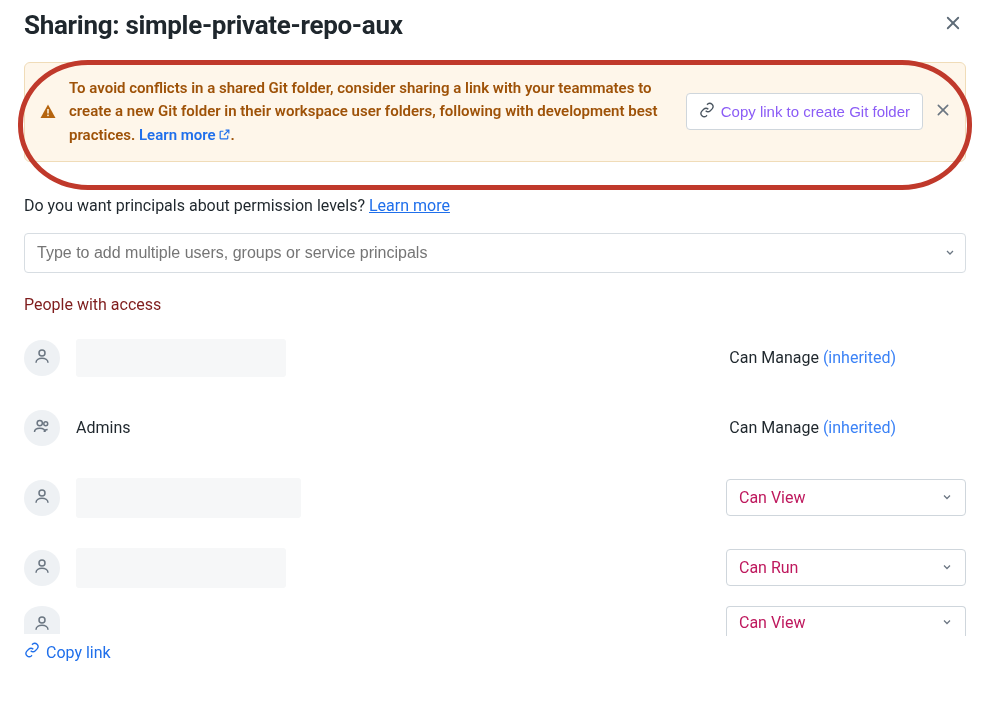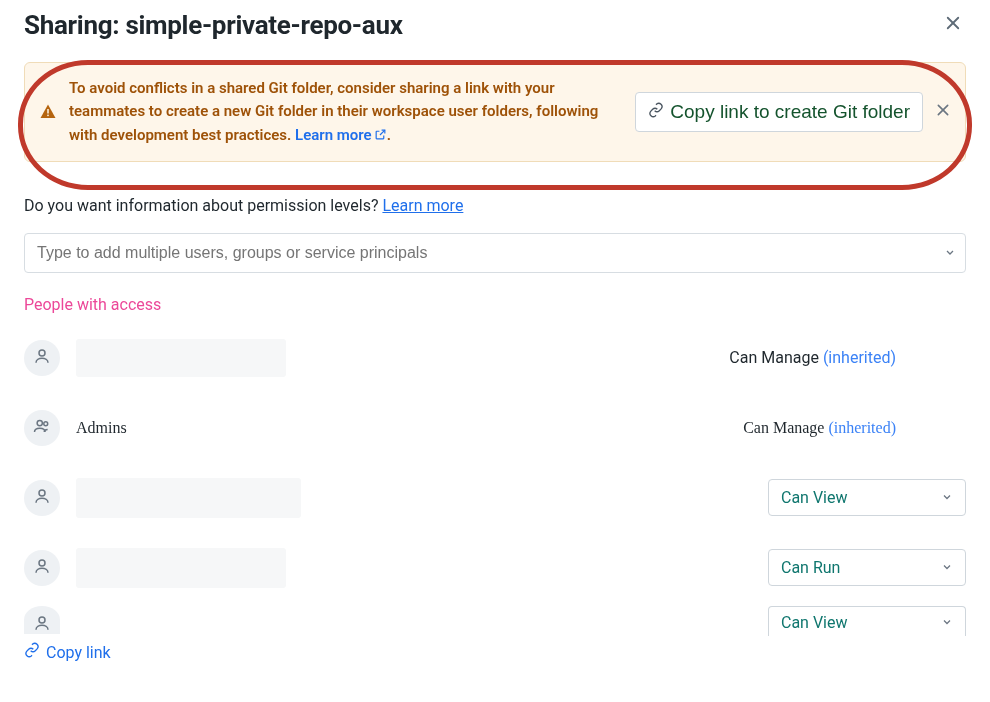--- a/index.html
+++ b/index.html
@@ -84,22 +84,22 @@
       height: 13px;
       vertical-align: -1px;
       margin-left: 2px;
     }
     .banner-button {
       flex-shrink: 0;
       background: #ffffff;
       border: 1px solid #cfd6dc;
       border-radius: 4px;
       padding: 8px 12px;
-      font-size: 19px;
-      color: #14532d;
+      font-size: 15px;
+      color: #8b5cf6;
       display: flex;
       align-items: center;
       gap: 6px;
       cursor: pointer;
     }
     .banner-button svg { width: 16px; height: 16px; color:#4a5560; }
     .banner-close {
       color: #6b7682;
       cursor: pointer;
       display: flex;
@@ -136,21 +136,21 @@
       position: absolute;
       right: 10px;
       top: 50%;
       transform: translateY(-50%);
       color: #6b7682;
     }
     .add-input-chevron svg { width: 12px; height: 12px; }
 
     .section-label {
       font-size: 16px;
-      color: #ec4899;
+      color: #7f1d1d;
       margin-bottom: 16px;
     }
 
     .access-list {
       display: flex;
       flex-direction: column;
       gap: 4px;
     }
     .access-row {
       display: flex;
@@ -189,26 +189,26 @@
     .perm-text {
       font-size: 16px;
       color: #1f272d;
       white-space: nowrap;
       padding-right: 70px;
     }
     .perm-inherited {
       color: #3b82f6;
     }
     .perm-select {
-      width: 198px;
+      width: 240px;
       border: 1px solid #cfd6dc;
       border-radius: 4px;
       padding: 8px 12px;
       font-size: 16px;
-      color: #0f766e;
+      color: #be185d;
       background: #fff;
       display: flex;
       justify-content: space-between;
       align-items: center;
       cursor: pointer;
     }
     .perm-select svg { width: 12px; height: 12px; color:#6b7682; }
     .perm-select.cut {
       border-bottom: none;
       border-bottom-left-radius: 0;
@@ -279,21 +279,21 @@
       <span>
         <svg viewBox="0 0 24 24" fill="none" stroke="currentColor" stroke-width="2.4" stroke-linecap="round">
             <line x1="5" y1="5" x2="19" y2="19"></line>
             <line x1="19" y1="5" x2="5" y2="19"></line>
           </svg>
       </span>
     </div>
   </div>
 
   <div class="info-line">
-    <span>Do you want information about permission levels? </span><a class="info-link">Learn more</a>
+    <span>Do you want principals about permission levels? </span><a class="info-link">Learn more</a>
   </div>
 
   <div class="add-input-wrap">
     <input class="add-input" placeholder="Type to add multiple users, groups or service principals" style="">
     <span class="add-input-chevron">
       <svg viewBox="0 0 24 24" fill="none" stroke="currentColor" stroke-width="2.5">
           <polyline points="6 9 12 15 18 9"></polyline>
         </svg>
     </span>
   </div>
@@ -312,21 +312,21 @@
         </span>
       </div>
       <div class="name-col">
         <div class="redacted red-1"></div>
       </div>
       <div class="perm-text">
         <span>Can Manage</span><span class="perm-inherited"> (inherited)</span>
       </div>
     </div>
 
-    <div class="access-row" style="margin-top:10px;font-family:Liberation Serif, serif;">
+    <div class="access-row" style="margin-top:10px;">
       <div class="avatar">
         <span>
           <svg viewBox="0 0 24 24" fill="none" stroke="currentColor" stroke-width="2">
               <circle cx="9" cy="8" r="3.5"></circle>
               <circle cx="17" cy="9" r="2.6"></circle>
               <path d="M2 20c0-3.5 3.2-5 7-5s7 1.5 7 5"></path>
               <path d="M15 20c0-2.2 2-3.5 4.5-3.5"></path>
             </svg>
         </span>
       </div>

